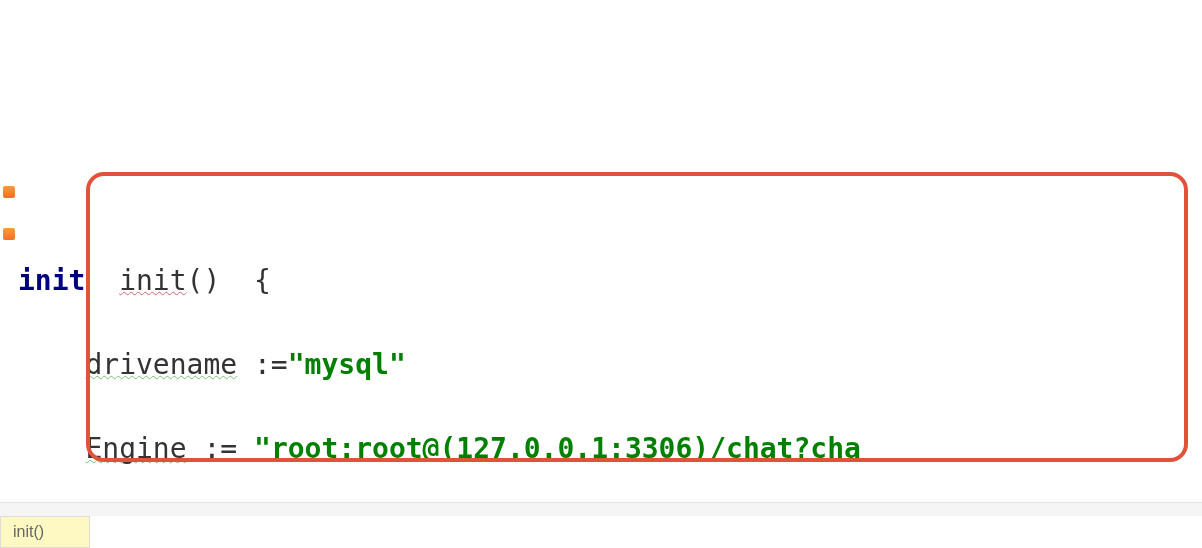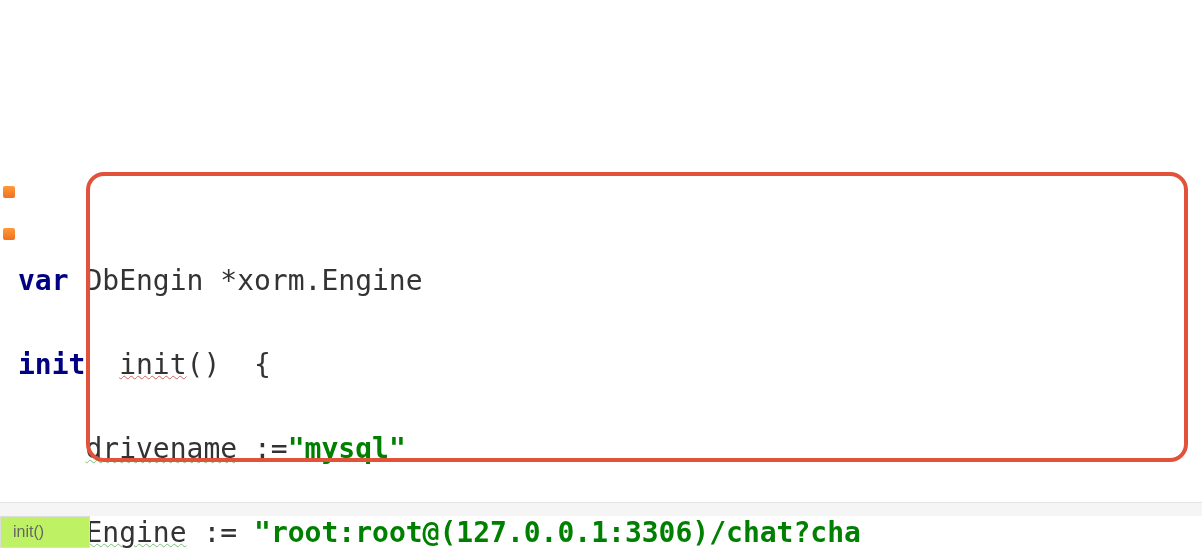--- a/index.html
+++ b/index.html
@@ -53,21 +53,21 @@
       height: 14px;
       background: #f5f5f5;
       border-top: 1px solid #e4e4e4;
     }
     .breadcrumb {
       position: absolute;
       bottom: 0;
       left: 0;
       height: 32px;
       width: 90px;
-      background: #bef264;
+      background: #fef9c3;
       border: 1px solid #dcdcdc;
       font-size: 16px;
       color: #666;
       display: flex;
       align-items: center;
       padding: 0 12px;
       font-family: sans-serif;
     }
     .gutter-markers {
       position: absolute;
@@ -87,21 +87,20 @@
 </head>
 <body>
 
 
 
 <div class="code-area">
 <div class="gutter-markers">
   <div class="gutter-marker" style="top:10px"></div>
   <div class="gutter-marker" style="top:52px"></div>
 </div>
-<div><span class="kw">var</span><span class="ident"> DbEngin *xorm.Engine</span></div>
 <div><span class="kw">init</span><span>  </span><span class="ident wavy-err">init</span><span class="ident">()</span><span>  </span><span class="ident">{</span></div>
 <div><span>    </span><span class="ident wavy">drivename</span><span class="ident"> :=</span><span class="str">"mysql"</span></div>
 <div><span>    </span><span class="ident wavy">Engine</span><span class="ident"> := </span><span class="str">"root:root@(127.0.0.1:3306)/chat?cha</span></div>
 
 
 
 
 
 
 </div>

